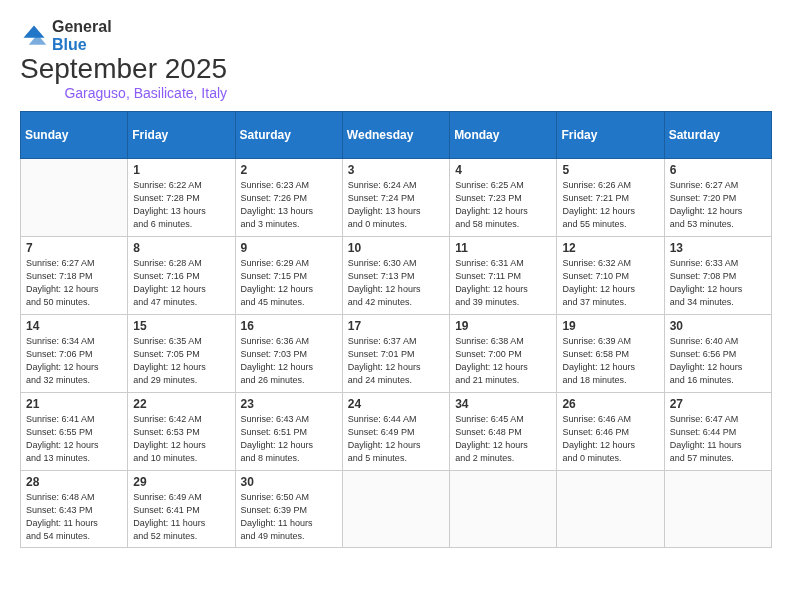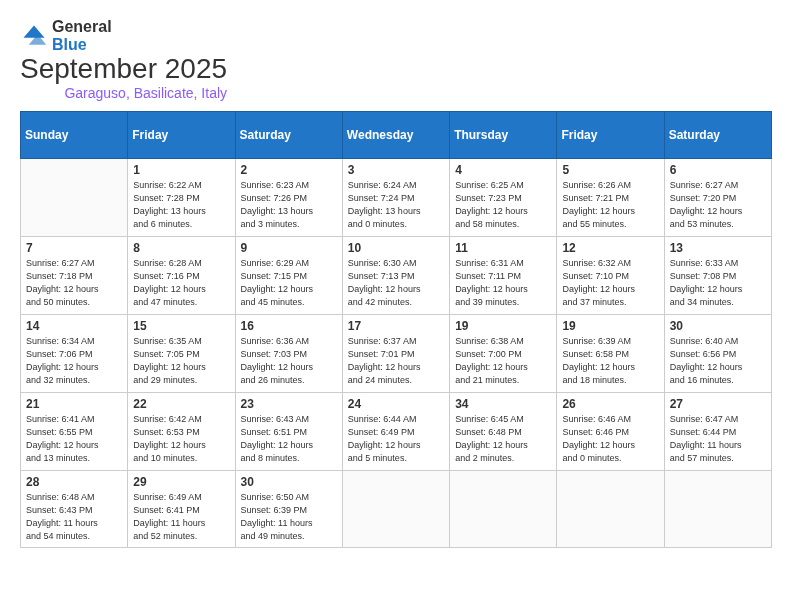--- a/index.html
+++ b/index.html
@@ -112,21 +112,21 @@
   </div>
 
   <table>
     <thead>
       <tr>
 
       <th>Sunday</th>
           <th>Friday</th>
           <th>Saturday</th>
           <th>Wednesday</th>
-          <th>Thursday</th>
+          <th>Monday</th>
           <th>Friday</th>
           <th>Saturday</th>
         </tr>
     </thead>
     <tbody id="calendar-body">
     <tr>
           <td class="empty"></td>
           <td>
             <span class="day-number">1</span>
             <div class="day-info">Sunrise: 6:22 AM<br>Sunset: 7:28 PM<br>Daylight: 13 hours<br>and 6 minutes.</div>

